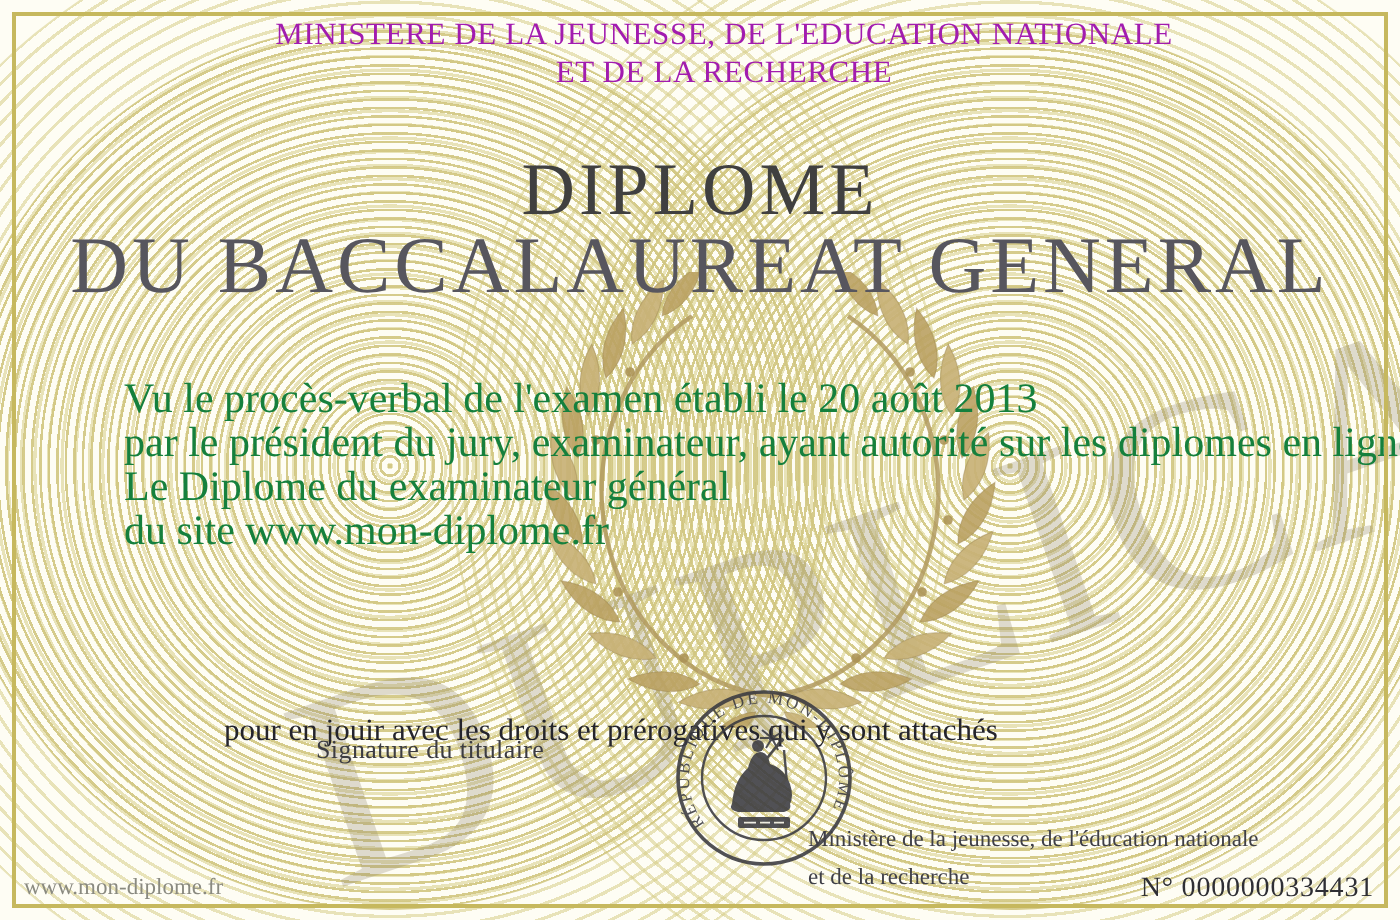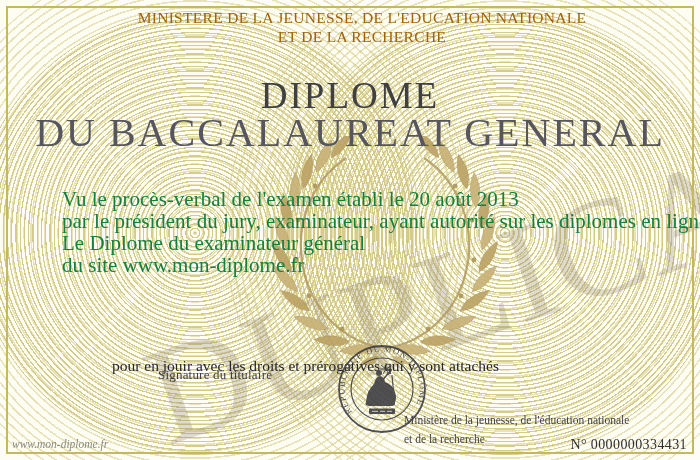--- a/index.html
+++ b/index.html
@@ -34,21 +34,21 @@
     position:absolute;left:130px;top:335px;z-index:2;
     font-size:140px;line-height:140px;letter-spacing:2px;white-space:nowrap;
     color:rgba(150,140,114,0.30);
     transform:rotate(-19deg);transform-origin:0 0;
     font-family:"Liberation Serif","DejaVu Serif",serif;
   }
 
   .hdr{
     position:absolute;left:0;right:0;top:8px;z-index:4;
     text-align:center;font-size:15.5px;line-height:19px;
-    letter-spacing:0.3px;color:#a16207;padding-left:24px;
+    letter-spacing:0.3px;color:#a21caf;padding-left:24px;
   }
   .title1{
     position:absolute;left:0;right:0;top:76px;z-index:4;
     text-align:center;font-size:37px;line-height:40px;
     letter-spacing:2px;color:#404040;white-space:nowrap;
   }
   .title2{
     position:absolute;left:0;right:0;top:110px;z-index:4;
     text-align:center;font-size:40px;line-height:46px;
     letter-spacing:2px;color:#57565e;white-space:nowrap;
@@ -64,21 +64,21 @@
   .signature{
     position:absolute;left:158px;top:367px;z-index:5;
     font-size:13px;color:#3c3c42;letter-spacing:0.2px;font-family:Liberation Serif, serif;
   }
   .ministry{
     position:absolute;left:404px;top:364px;z-index:5;
     font-size:11.5px;line-height:18.5px;color:#3f3f47;margin-top:47px;
   }
   .url{
     position:absolute;left:12px;top:438px;z-index:5;
-    font-size:11.5px;color:#8a8a80;font-style:italic;
+    font-size:11.5px;color:#8a8a80;
   }
   .serial{
     position:absolute;right:13px;top:437px;z-index:5;
     font-size:14px;color:#2f2f35;letter-spacing:0.4px;
   }
   .wreath{position:absolute;left:262px;top:136px;z-index:3;}
   .seal{position:absolute;left:336px;top:345px;z-index:5;}
 </style>
 </head>
 <body>

